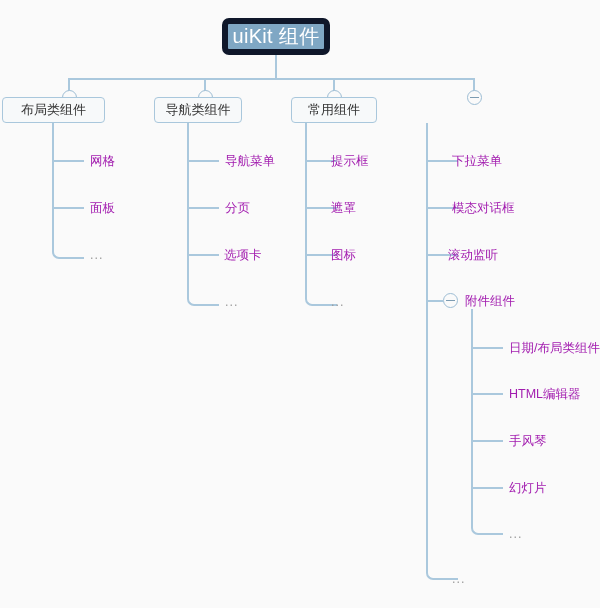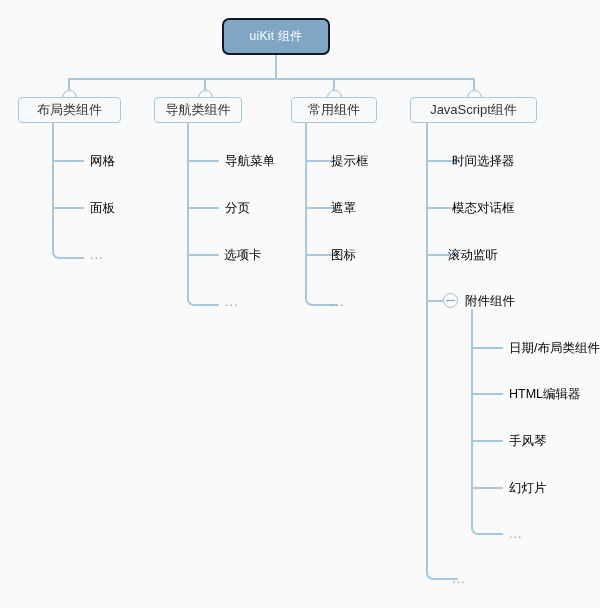--- a/index.html
+++ b/index.html
@@ -39,24 +39,24 @@
   }
 
   
   .root-node {
     position: absolute;
     left: 222px;
     top: 18px;
     width: 108px;
     height: 37px;
     background: #7fa7c4;
-    border: 2px solid #0f172a;
+    border: 6px solid #0f172a;
     border-radius: 7px;
     color: #ffffff;
-    font-size: 12px;
+    font-size: 20px;
     display: flex;
     align-items: center;
     justify-content: center;
     letter-spacing: 0.3px;
     box-sizing: border-box;
   }
 
   
   .cat-node {
     position: absolute;
@@ -90,21 +90,21 @@
     top: 6px;
     width: 9px;
     height: 1px;
     background: #7d9cb2;
   }
 
   
   .leaf {
     position: absolute;
     font-size: 12.5px;
-    color: #000000;
+    color: #a21caf;
     white-space: nowrap;
     line-height: 14px;
   }
   .leaf.dots {
     color: #9a9a9a;
     letter-spacing: 1px;
   }
 </style>
 </head>
 <body>
@@ -116,21 +116,21 @@
   <div class="vline" style="left:275px; top:55px; height:23px;"></div>
 
   <div class="hline" style="left:68px; top:78px; width:407px;"></div>
 
   <div class="vline" style="left:68px;  top:78px; height:13px;"></div>
   <div class="vline" style="left:204px; top:78px; height:13px;"></div>
   <div class="vline" style="left:333px; top:78px; height:13px;"></div>
   <div class="vline" style="left:473px; top:78px; height:13px;"></div>
 
   <div class="toggle" style="left:62px; top:90px;"></div>
-  <div class="cat-node" style="left:18px; top:97px; width:103px;">布局类组件</div>
+  <div class="cat-node" style="left:2px; top:97px; width:103px;">布局类组件</div>
 
   <div class="rail" style="left:52px; top:123px; width:30px; height:134px;"></div>
   <div class="hline" style="left:54px; top:160px; width:30px;"></div>
   <div class="hline" style="left:54px; top:207px; width:30px;"></div>
 
   <div class="leaf" style="left:90px; top:154px;">网格</div>
   <div class="leaf" style="left:90px; top:201px;">面板</div>
   <div class="leaf dots" style="left:90px; top:248px;">...</div>
 
   <div class="toggle" style="left:198px; top:90px;"></div>
@@ -153,29 +153,28 @@
   <div class="hline" style="left:307px; top:160px; width:30px;"></div>
   <div class="hline" style="left:307px; top:207px; width:30px;"></div>
   <div class="hline" style="left:307px; top:254px; width:30px;"></div>
 
   <div class="leaf" style="left:331px; top:154px;">提示框</div>
   <div class="leaf" style="left:331px; top:201px;">遮罩</div>
   <div class="leaf" style="left:331px; top:248px;">图标</div>
   <div class="leaf dots" style="left:331px; top:295px;">...</div>
 
   <div class="toggle" style="left:467px; top:90px;"></div>
-  <div class="cat-node" style="left:410px; top:97px; width:127px;">JavaScript组件</div>
 
   <div class="rail" style="left:426px; top:123px; width:30px; height:455px;"></div>
   <div class="hline" style="left:428px; top:160px; width:30px;"></div>
   <div class="hline" style="left:428px; top:207px; width:30px;"></div>
   <div class="hline" style="left:428px; top:254px; width:30px;"></div>
   <div class="hline" style="left:428px; top:300px; width:15px;"></div>
 
-  <div class="leaf" style="left:452px; top:154px;">时间选择器</div>
+  <div class="leaf" style="left:452px; top:154px;">下拉菜单</div>
   <div class="leaf" style="left:452px; top:201px;">模态对话框</div>
   <div class="leaf" style="left:448px; top:248px;">滚动监听</div>
 
   <div class="toggle" style="left:443px; top:293px;"></div>
   <div class="leaf" style="left:465px; top:294px;">附件组件</div>
 
   <div class="vline" style="left:471px; top:309px; height:12px;"></div>
   <div class="rail" style="left:471px; top:321px; width:30px; height:212px;"></div>
   <div class="hline" style="left:473px; top:347px; width:30px;"></div>
   <div class="hline" style="left:473px; top:393px; width:30px;"></div>

